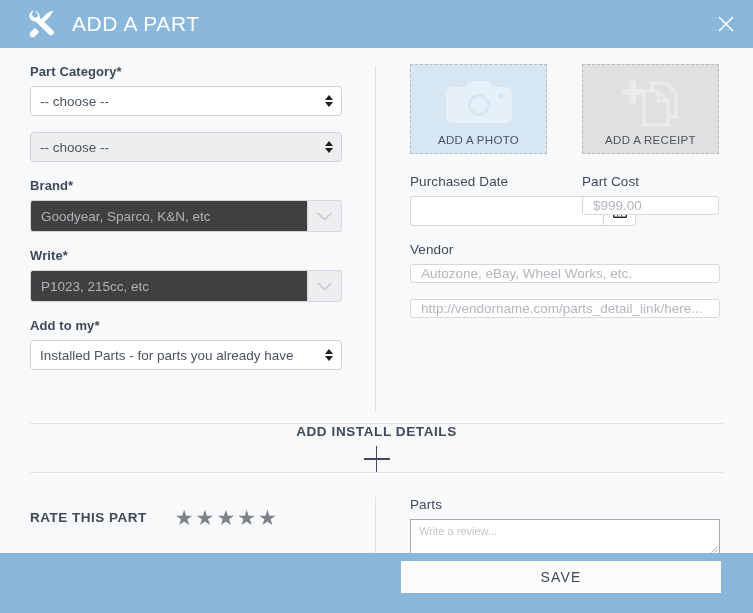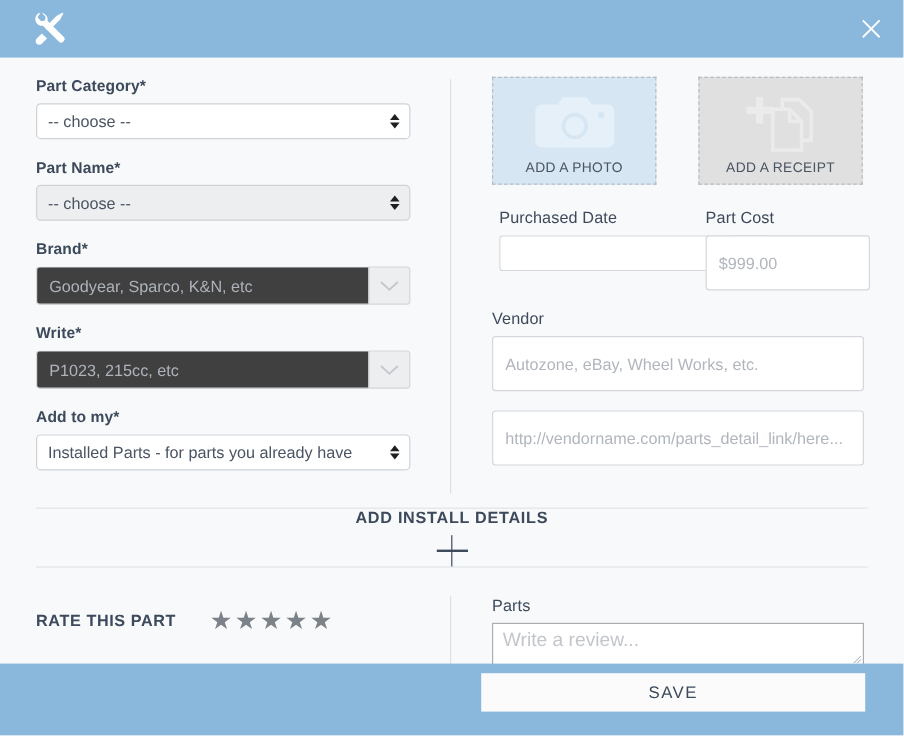--- a/index.html
+++ b/index.html
@@ -187,21 +187,21 @@
   }
   .upload .cap {
     font-size: 11.5px;
     color: #4a5462;
     letter-spacing: 0.3px;
     position: relative;
     z-index: 2;
   }
 
   
-  .row2 { display: flex; gap: 35px; justify-content: flex-end; }
+  .row2 { display: flex; gap: 35px; }
   .grp-date { width: 137px; }
   .grp-cost { width: 137px; }
 
   .date-combo {
     display: flex;
     height: 30px;
   }
   .date-combo .txt {
     flex: 1 1 auto;
     border: 1px solid #d4d7db;
@@ -221,21 +221,21 @@
     border-radius: 0 3px 3px 0;
     background: #ffffff;
     display: flex;
     align-items: center;
     justify-content: center;
     cursor: pointer;
   }
 
   .text-input {
     width: 100%;
-    height: 46px;
+    height: 19px;
     border: 1px solid #d4d7db;
     border-radius: 3px;
     background: #ffffff;
     padding: 0 10px;
     box-sizing: border-box;
     font-size: 13.5px;
     color: #0f172a;
     font-family: "Liberation Sans", sans-serif;
     outline: none;
   }
@@ -314,21 +314,21 @@
     margin: 0 34px 0 33px;
   }
   .review-block { flex: 1 1 auto; }
   .textarea {
     width: 310px;
     height: 36px;
     border: 1px solid #a9adb2;
     background: #ffffff;
     box-sizing: border-box;
     padding: 5px 8px;
-    font-size: 16px;
+    font-size: 11px;
     color: #0f172a;
     font-family: "Liberation Sans", sans-serif;
     resize: none;
     outline: none;
     display: block;
   }
   .textarea::placeholder { color: #c2c6cb; }
   .ta-wrap { position: relative; width: 310px; }
   .grip {
     position: absolute;
@@ -368,20 +368,21 @@
 </head>
 <body>
 
 <div class="header">
   <svg class="header-icon" viewBox="0 0 32 32">
     <path fill="#ffffff" d="M7.2 3.3c-2.6 0.7-4.3 3.2-3.9 5.9 0.4 2.8 3.1 4.8 5.9 4.4l12.6 12.6c0.9 0.9 2.3 0.9 3.2 0l0.6-0.6c0.9-0.9 0.9-2.3 0-3.2L12.9 9.8c0.5-2.9-1.6-5.7-4.5-6.1l2.9 2.9-0.5 2.9-2.9 0.5L5 7.1 7.2 3.3z"></path>
     <path fill="#ffffff" d="M24.4 3.5l-4.6 2.4-9.1 9.1 2.9 2.9 9.1-9.1 2.4-4.6c0.2-0.4-0.3-0.9-0.7-0.7z"></path>
     <path fill="#ffffff" d="M8.4 19.6l-4.1 4.1c-1.1 1.1-1.1 2.9 0 4s2.9 1.1 4 0l4.1-4.1-4-4z"></path>
     <circle fill="#ffffff" cx="6.3" cy="25.7" r="1.3"></circle>
   </svg>
+  <div class="header-title">ADD A PART</div>
   <div class="close-btn">
     <svg width="18" height="18" viewBox="0 0 18 18">
       <path d="M2 2 L16 16 M16 2 L2 16" stroke="#ffffff" stroke-width="1.6" fill="none"></path>
     </svg>
   </div>
 </div>
 
 <div class="content">
   <div class="columns">
 
@@ -392,21 +393,20 @@
         <div class="select-box">
           <span>-- choose --</span>
           <span class="sel-arrows">
               <i class="up"></i>
               <i class="dn"></i>
             </span>
         </div>
       </div>
 
       <div class="field">
-        <span class="field-label">Part Name*</span>
         <div class="select-box grey">
           <span>-- choose --</span>
           <span class="sel-arrows">
               <i class="up"></i>
               <i class="dn"></i>
             </span>
         </div>
       </div>
 
       <div class="field">

